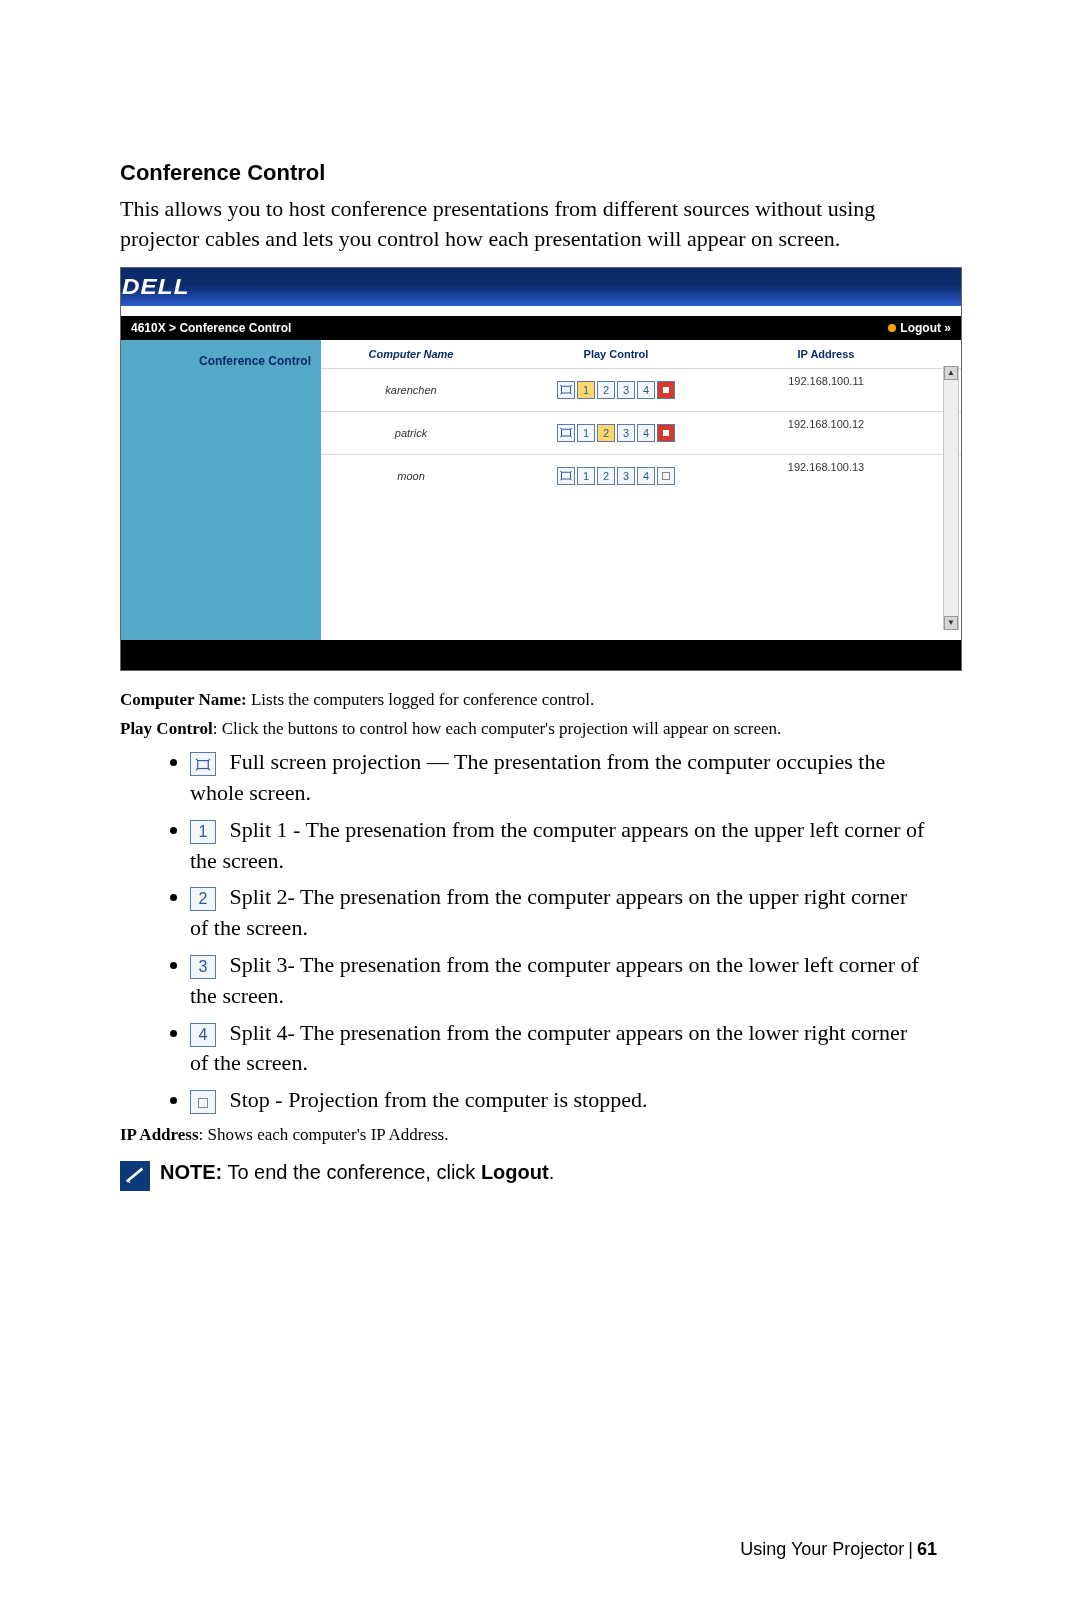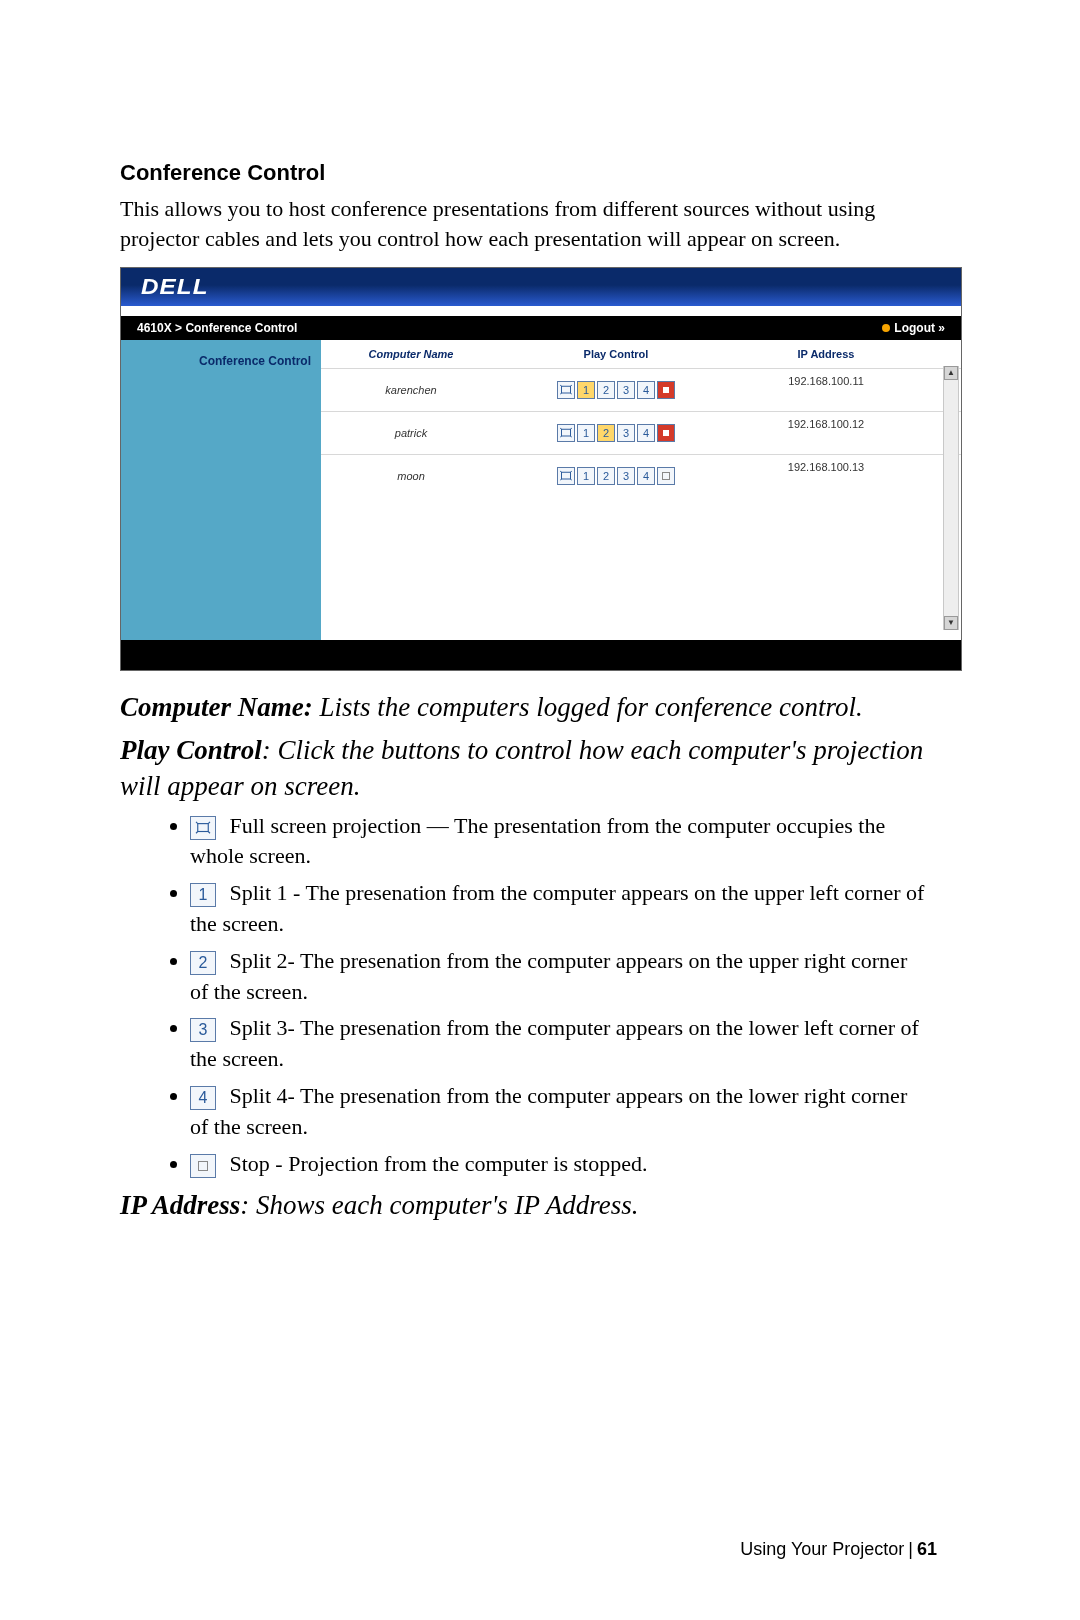--- a/index.html
+++ b/index.html
@@ -32,38 +32,38 @@
     margin: 6px 0 18px 0;
     border: 1px solid #666;
     background: #fff;
     font-family: Verdana, Arial, sans-serif;
   }
   .ss-logo-bar {
     height: 38px;
     background: linear-gradient(#0a2a6a 0%, #0a2a6a 45%, #2a5bd0 100%);
     display: flex;
     align-items: center;
-    padding-left: 23px;
+    padding-left: 4px;
   }
   .ss-logo {
     color: #fff;
     font-family: Arial, sans-serif;
     font-weight: bold;
     font-style: italic;
     font-size: 22px;
     letter-spacing: 1px;
     transform: scaleX(1.1);
   }
   .ss-gap { height: 10px; background: #fff; }
   .ss-breadcrumb {
     background: #000;
     color: #fff;
     font-size: 12px;
     font-weight: bold;
-    padding: 5px 16px;
+    padding: 5px 10px;
     display: flex;
     justify-content: space-between;
     align-items: center;
   }
   .ss-logout { display: flex; align-items: center; gap: 4px; }
   .ss-logout-dot { width: 8px; height: 8px; border-radius: 50%; background: #f7a400; }
   .ss-body { display: flex; height: 300px; }
   .ss-left {
     width: 200px;
     background: #55a8c7;
@@ -114,21 +114,21 @@
   .ss-scrollbar {
     position: absolute; right: 2px; top: 26px; width: 14px; height: 262px;
     background: #eee; border: 1px solid #c8c8c8;
   }
   .ss-scroll-arrow {
     width: 12px; height: 12px; background: #d6d6d6; border: 1px solid #999;
     position: absolute; left: 0;
     font-size: 8px; text-align: center; line-height: 12px; color: #333;
   }
   .ss-footer-black { height: 30px; background: #000; }
-  .def-line { font-size: 27px; line-height: 1.35; margin-bottom: 6px; font-style: italic; }
+  .def-line { font-size: 17px; line-height: 1.35; margin-bottom: 6px; }
   .bold { font-weight: bold; }
   ul.bullets {
     margin: 4px 6px 8px 70px;
     padding: 0;
     list-style: disc;
   }
   ul.bullets li {
     font-size: 22px;
     line-height: 1.4;
     margin-bottom: 6px;
@@ -297,18 +297,29 @@
       <li><span class="icon-box">2</span><span> Split 2- The presenation from the computer appears on the upper right corner of the screen.</span></li>
       <li><span class="icon-box">3</span><span> Split 3- The presenation from the computer appears on the lower left corner of the screen.</span></li>
       <li><span class="icon-box">4</span><span> Split 4- The presenation from the computer appears on the lower right corner of the screen.</span></li>
       <li><span class="icon-box"><span class="sq-empty"></span></span><span> Stop - Projection from the computer is stopped.</span></li>
     </ul>
 
   <div class="def-line">
     <span class="bold">IP Address</span><span>: Shows each computer's IP Address.</span>
   </div>
 
+  <div class="note-row">
+    <div class="note-icon">
+      <svg viewBox="0 0 24 24" width="22" height="22">
+          <path d="M3 18 L20 4" stroke="#fff" stroke-width="3" fill="none"></path>
+          <path d="M3 18 L7 20 L5 16 Z" fill="#fff"></path>
+        </svg>
+    </div>
+    <div>
+      <span class="bold">NOTE:</span><span> To end the conference, click </span><span class="bold">Logout</span><span>.</span>
+    </div>
+  </div>
 
   <div class="page-footer">
     <span>Using Your Projector</span><span class="sep">|</span><span class="num">61</span>
   </div>
 
 </div>
 
 </body></html>

